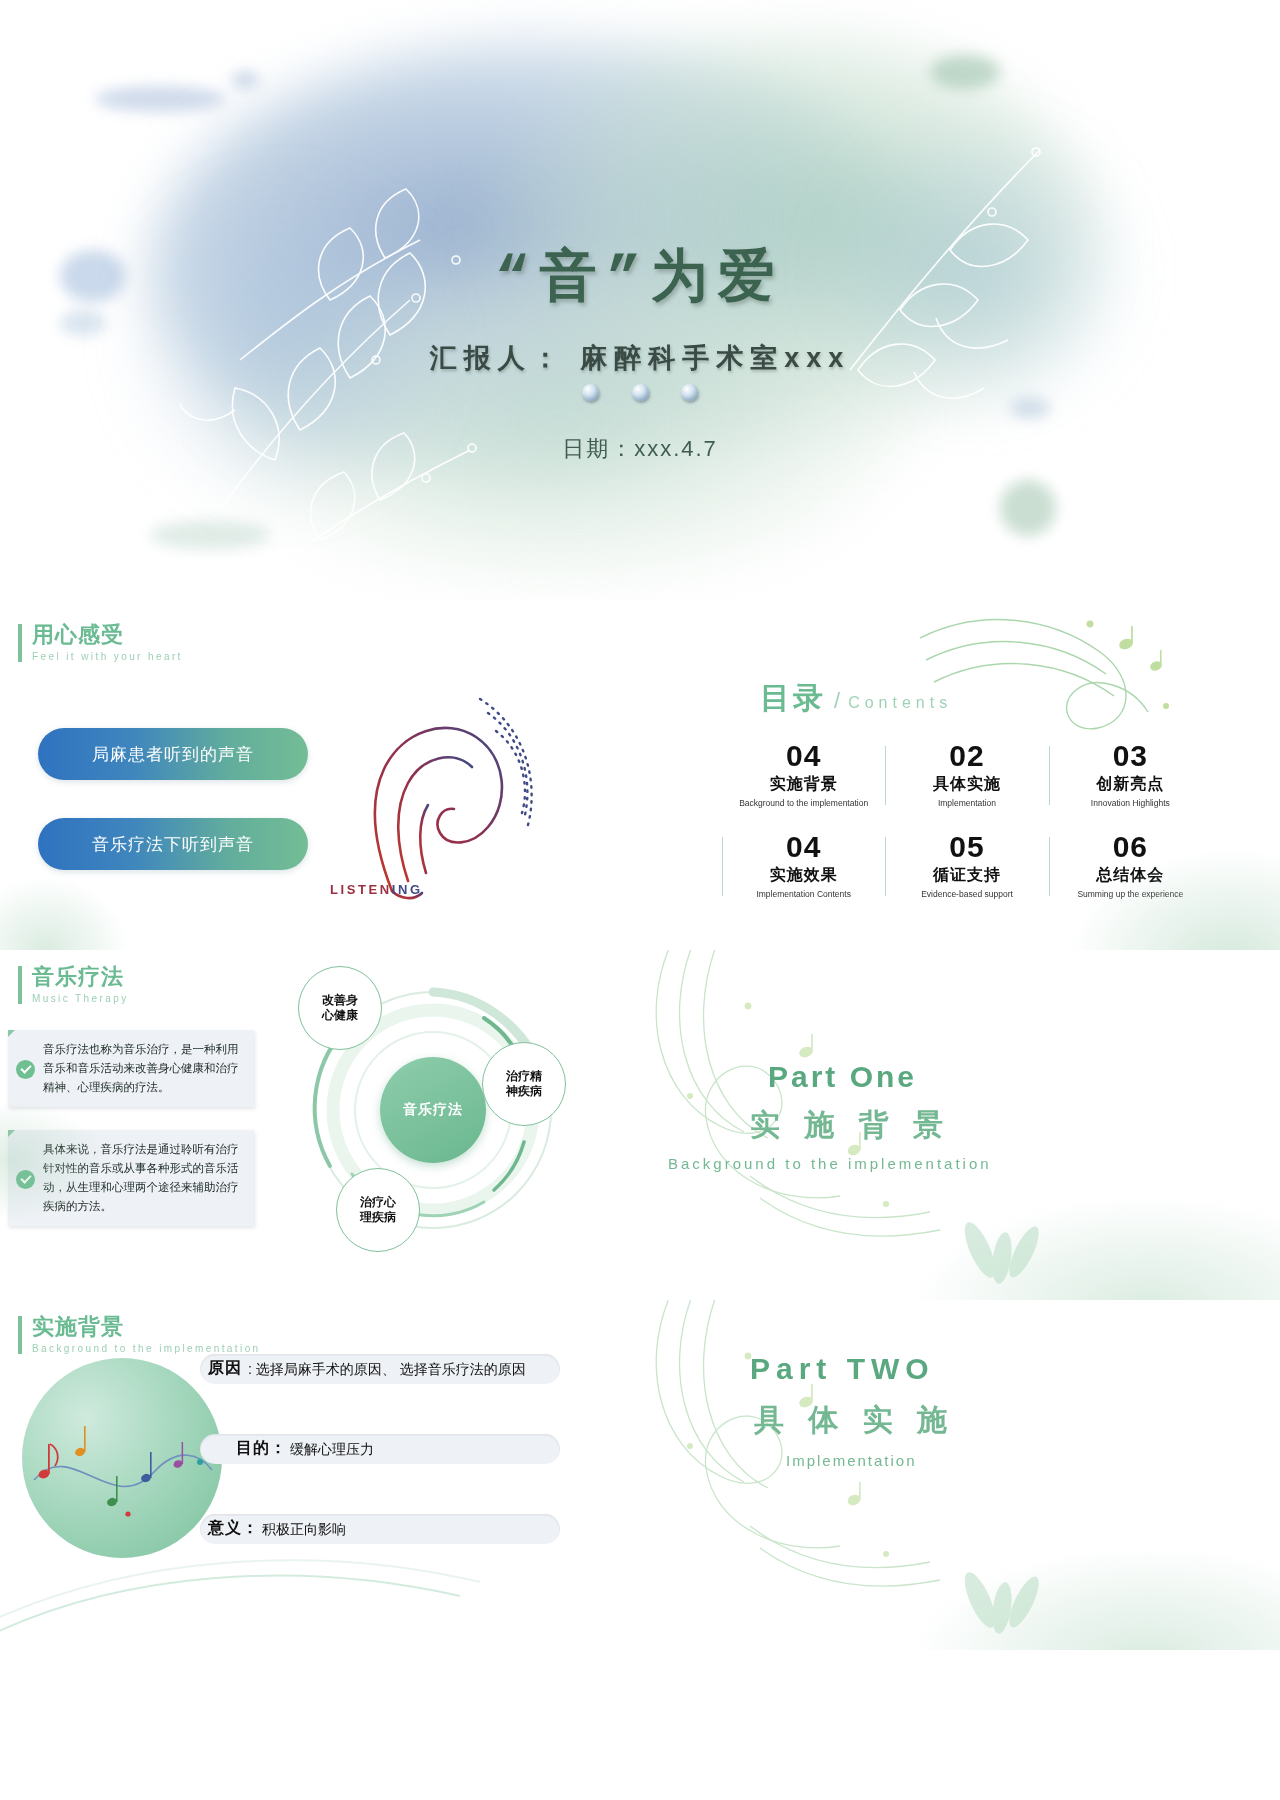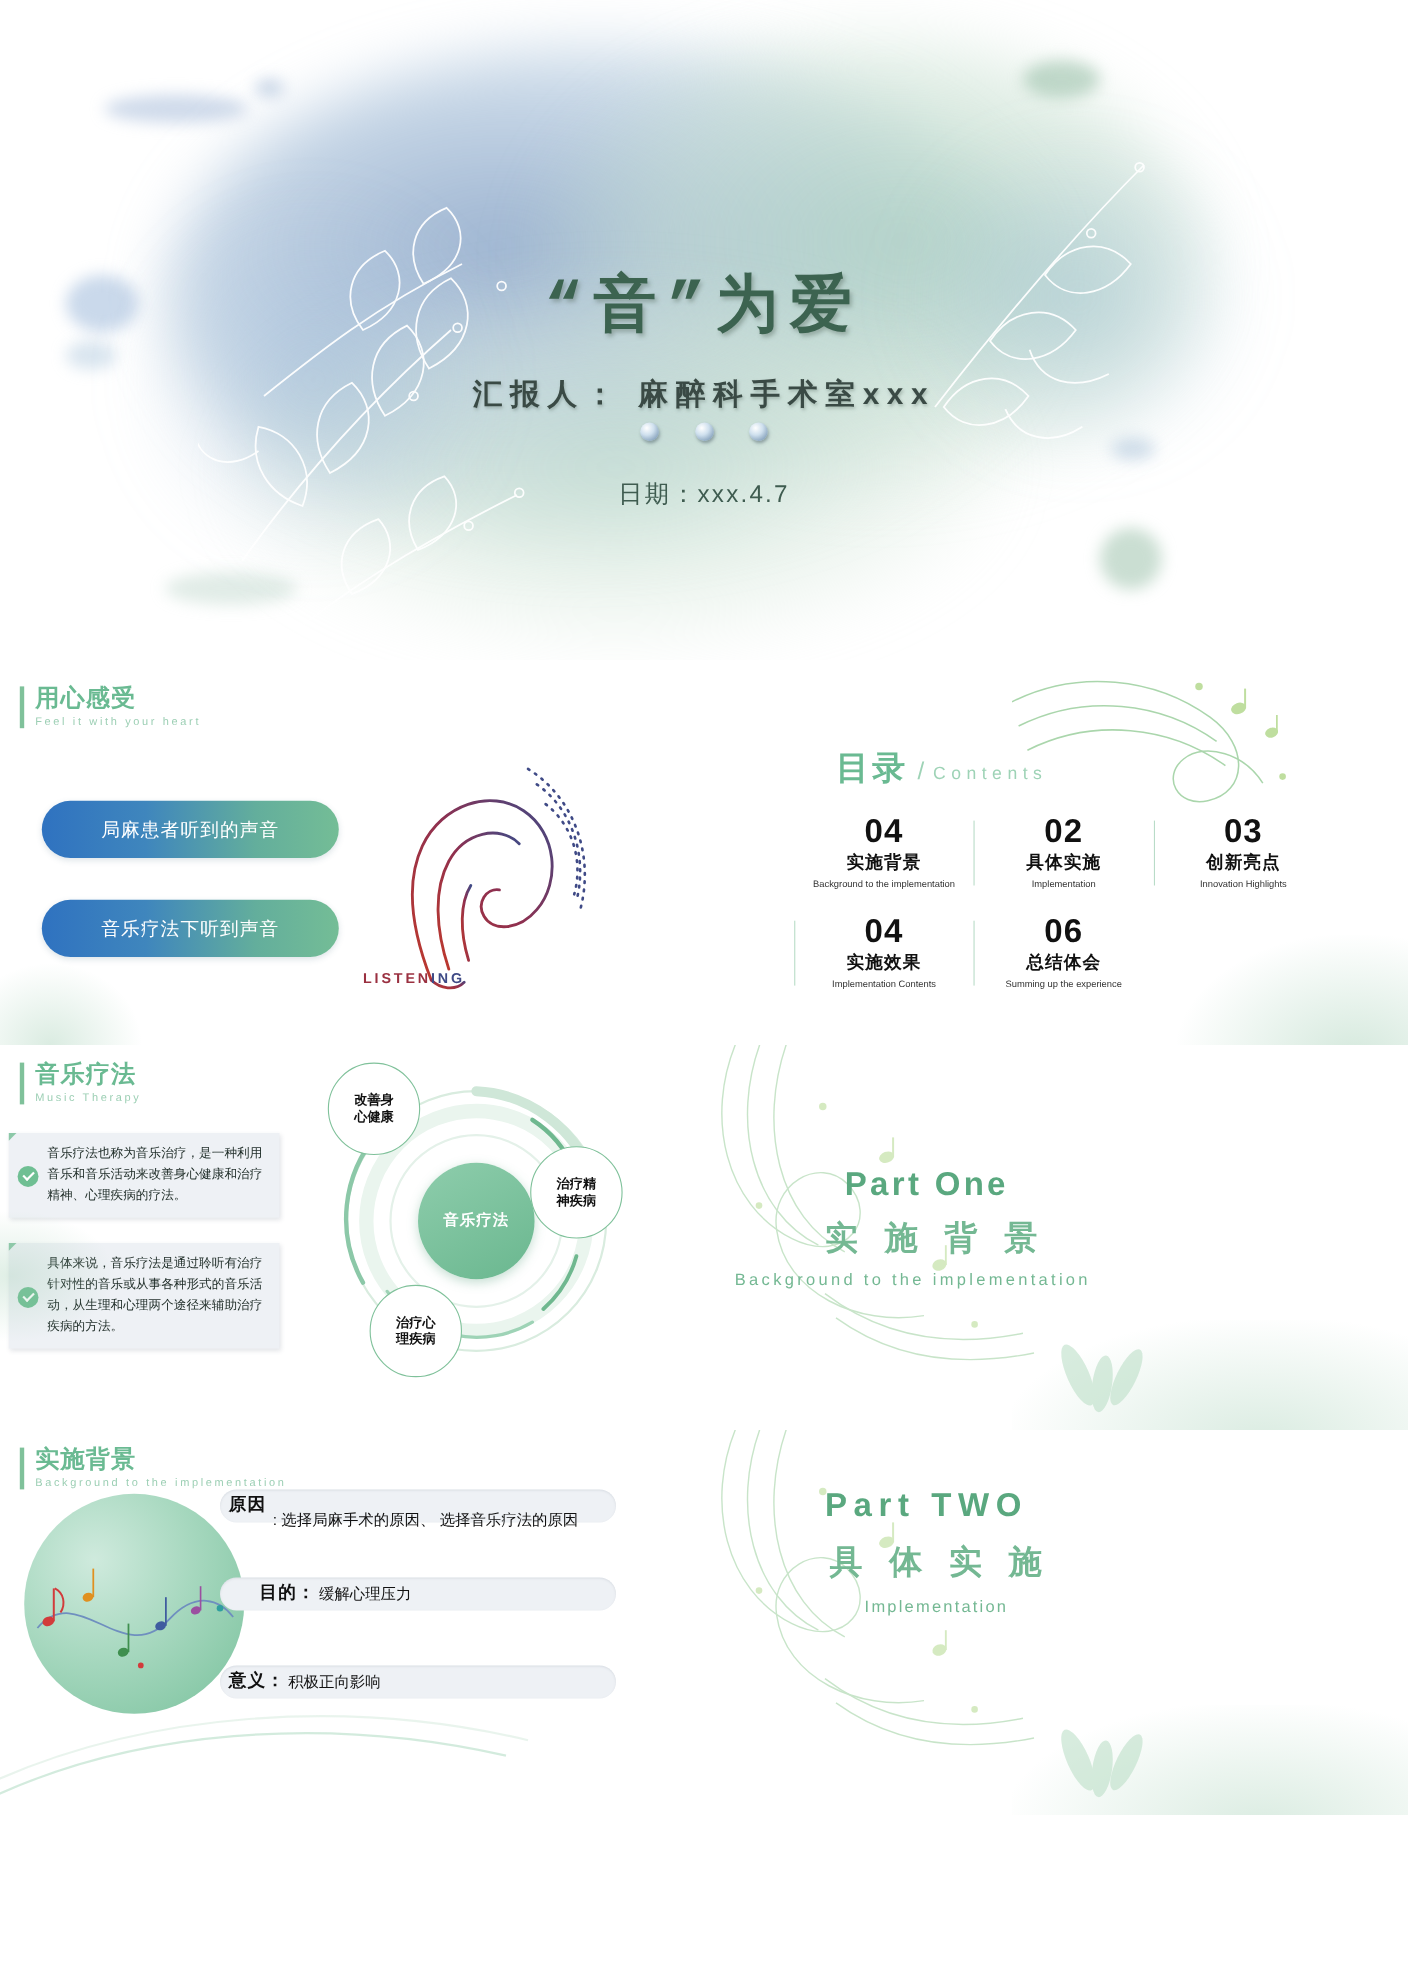--- a/index.html
+++ b/index.html
@@ -271,20 +271,25 @@
         <div class="toc-num">03</div>
         <div class="toc-zh">创新亮点</div>
         <div class="toc-en">Innovation Highlights</div>
       </div>
       <div class="toc-cell">
         <div class="toc-num">04</div>
         <div class="toc-zh">实施效果</div>
         <div class="toc-en">Implementation Contents</div>
       </div>
       <div class="toc-cell">
+        <div class="toc-num">05</div>
+        <div class="toc-zh">循证支持</div>
+        <div class="toc-en">Evidence-based support</div>
+      </div>
+      <div class="toc-cell">
         <div class="toc-num">06</div>
         <div class="toc-zh">总结体会</div>
         <div class="toc-en">Summing up the experience</div>
       </div>
     </div>
 
     <div class="grassy" style="left:430px;top:250px;width:230px;height:110px;
                 background:radial-gradient(ellipse at 70% 100%, rgba(150,200,170,.40) 0%, rgba(255,255,255,0) 72%);"></div>
   </section>
 
@@ -399,21 +404,21 @@
         <rect x="122" y="34" width="1.6" height="26" fill="#3f5c9f"></rect>
         <ellipse cx="150" cy="46" rx="4.6" ry="3.6" fill="#9b4fa0" transform="rotate(-20 150 46)"></ellipse>
         <rect x="153.6" y="24" width="1.5" height="22" fill="#9b4fa0"></rect>
         <circle cx="172" cy="44" r="3" fill="#2f9f9f"></circle>
         <circle cx="100" cy="96" r="2.6" fill="#d23b3b"></circle>
       </g>
     </svg>
 
     <div class="row-bar" style="left:200px;top:54px;width:360px;"></div>
     <div class="row-label" style="left:208px;top:58px;">原因</div>
-    <div class="row-value" style="left:248px;top:73px;">: 选择局麻手术的原因、 选择音乐疗法的原因</div>
+    <div class="row-value" style="left:248px;top:61px;">: 选择局麻手术的原因、 选择音乐疗法的原因</div>
 
     <div class="row-bar" style="left:200px;top:134px;width:360px;"></div>
     <div class="row-label" style="left:236px;top:138px;">目的：</div>
     <div class="row-value" style="left:290px;top:141px;">缓解心理压力</div>
 
     <div class="row-bar" style="left:200px;top:214px;width:360px;"></div>
     <div class="row-label" style="left:208px;top:218px;">意义：</div>
     <div class="row-value" style="left:262px;top:221px;">积极正向影响</div>
 
     <svg class="grassy" viewBox="0 0 640 120" style="left:0;top:230px;width:640px;height:120px;opacity:.45;">

